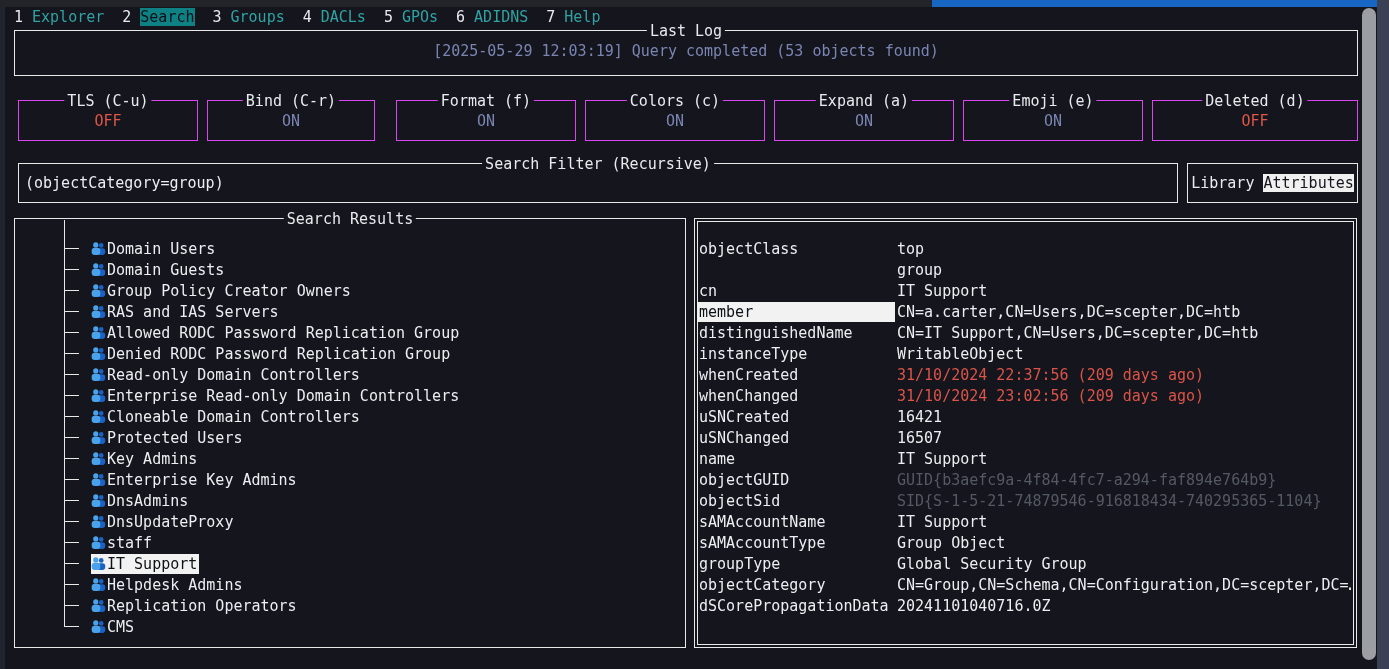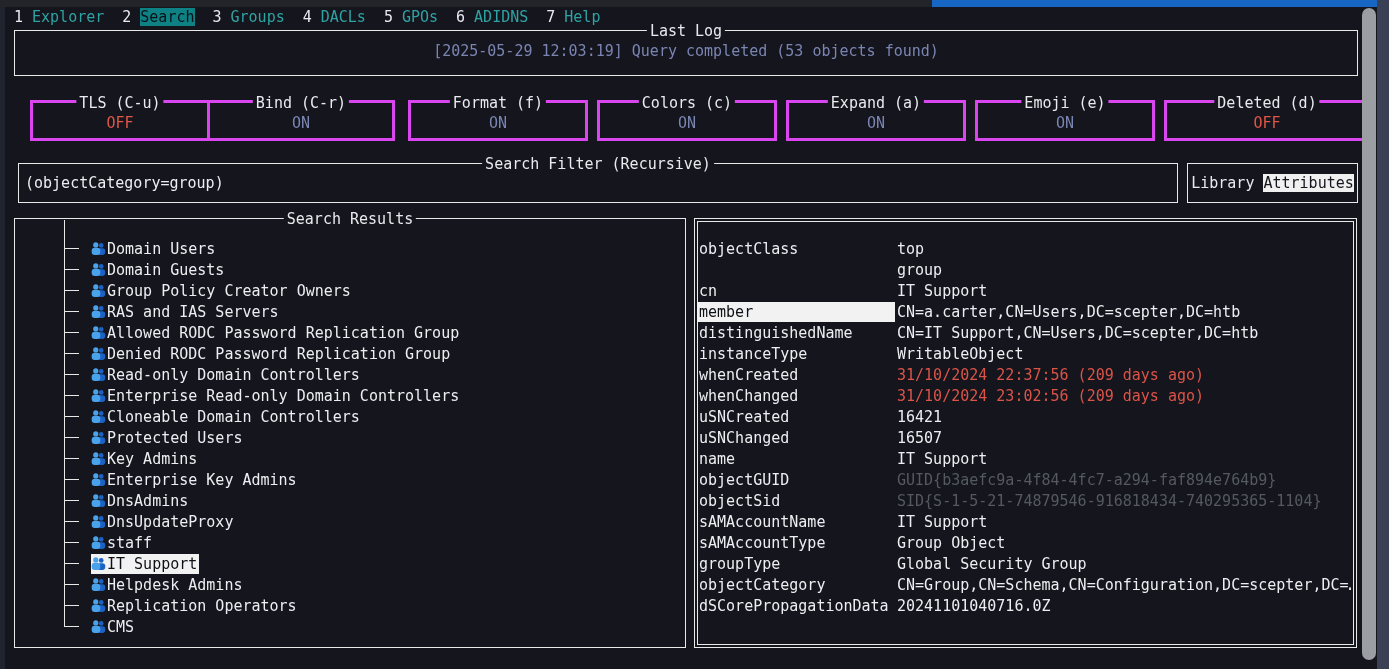--- a/index.html
+++ b/index.html
@@ -18,21 +18,21 @@
   .mkey{color:#e8ebee;}
   .mlabel{color:#2fa3a3;}
   .mlabel.active{background:#0e8184;color:#0c1117;}
   
   .box{position:absolute;border:1px solid #e9e9e9;box-sizing:border-box;}
   .box-title{position:absolute;top:-10px;left:50%;transform:translateX(-50%);background:#14151d;
              padding:0 3px;white-space:pre;color:#e8ebee;line-height:20px;}
   .last-log{left:14px;top:30px;width:1344px;height:46px;}
   .log-msg{position:absolute;left:0;right:0;top:11px;text-align:center;color:#7b85b2;white-space:pre;}
   
-  .tbox{position:absolute;top:100px;height:41px;border:3px solid #d946ef;box-sizing:border-box;margin-left:12px;}
+  .tbox{position:absolute;top:100px;height:41px;border:1px solid #d946ef;box-sizing:border-box;}
   .tvalue{position:absolute;left:0;right:0;top:11px;text-align:center;}
   .tvalue.on{color:#7b85b2;}
   .tvalue.off{color:#e05647;}
   
   .filter-box{left:18px;top:163px;width:1160px;height:40px;}
   .filter-value{position:absolute;left:6px;top:10px;white-space:pre;color:#eceff1;}
   .lib-box{left:1187px;top:163px;width:171px;height:40px;}
   .lib-inner{position:absolute;left:0;right:0;top:10px;text-align:center;white-space:pre;}
   .lib-opt{color:#e8ebee;}
   .lib-opt.active{background:#f0f0f0;color:#14151d;}
@@ -101,21 +101,21 @@
   <div class="box last-log">
     <span class="box-title">Last Log</span>
     <div class="log-msg">[2025-05-29 12:03:19] Query completed (53 objects found)</div>
   </div>
 
   <div id="toggles">
       <div class="tbox" style="left: 18px; width: 180px;">
         <span class="box-title">TLS (C-u)</span>
         <div class="tvalue off">OFF</div>
       </div>
-      <div class="tbox" style="left: 195px; width: 188px;">
+      <div class="tbox" style="left: 207px; width: 168px;">
         <span class="box-title">Bind (C-r)</span>
         <div class="tvalue on">ON</div>
       </div>
       <div class="tbox" style="left: 396px; width: 180px;">
         <span class="box-title">Format (f)</span>
         <div class="tvalue on">ON</div>
       </div>
       <div class="tbox" style="left: 585px; width: 180px;">
         <span class="box-title">Colors (c)</span>
         <div class="tvalue on">ON</div>

